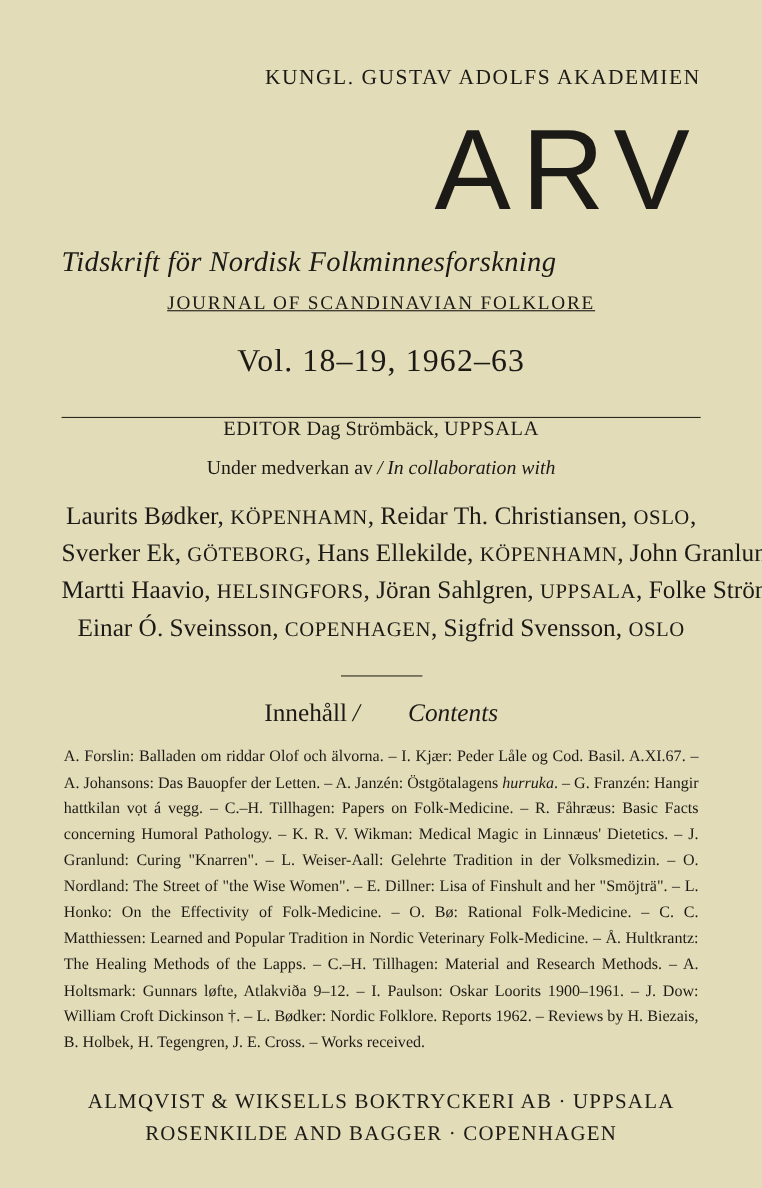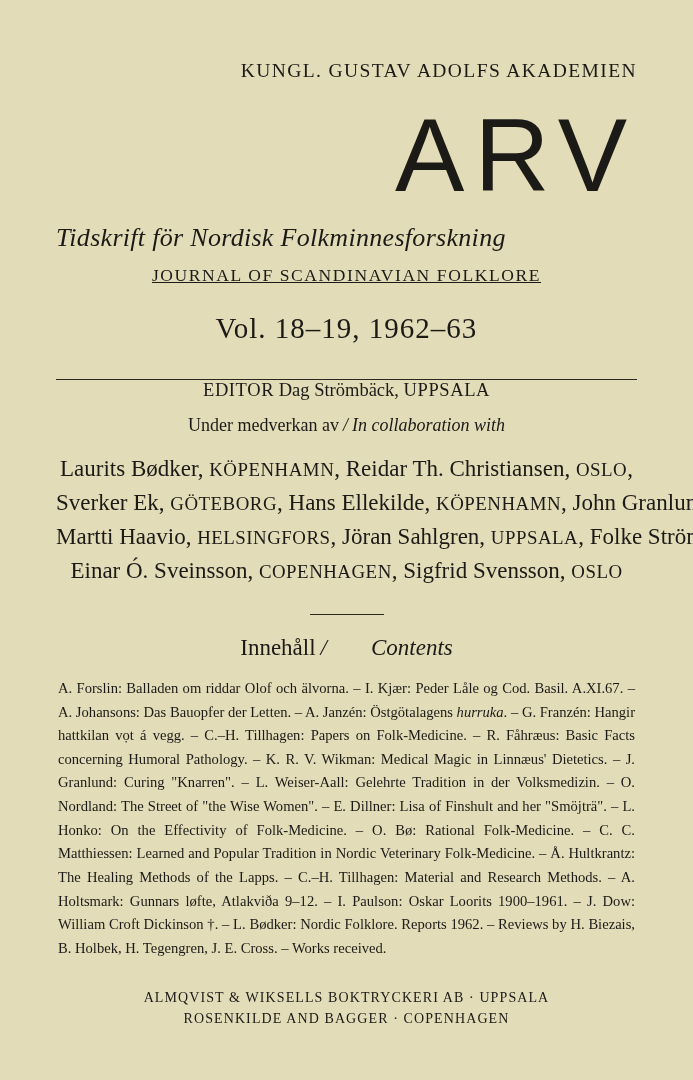--- a/index.html
+++ b/index.html
@@ -120,21 +120,21 @@
     padding: 0 2px;
   }
   .contents-body .it { font-style: italic; margin-top: 44px; }
 
   
   .imprint {
     margin-top: 26px;
     text-align: center;
   }
   .imprint div {
-    font-size: 14px;
+    font-size: 19px;
     letter-spacing: 1.1px;
     font-variant: small-caps;
     line-height: 1.55;
   }
 </style>
 </head>
 <body>
 
 <div class="page">
 

